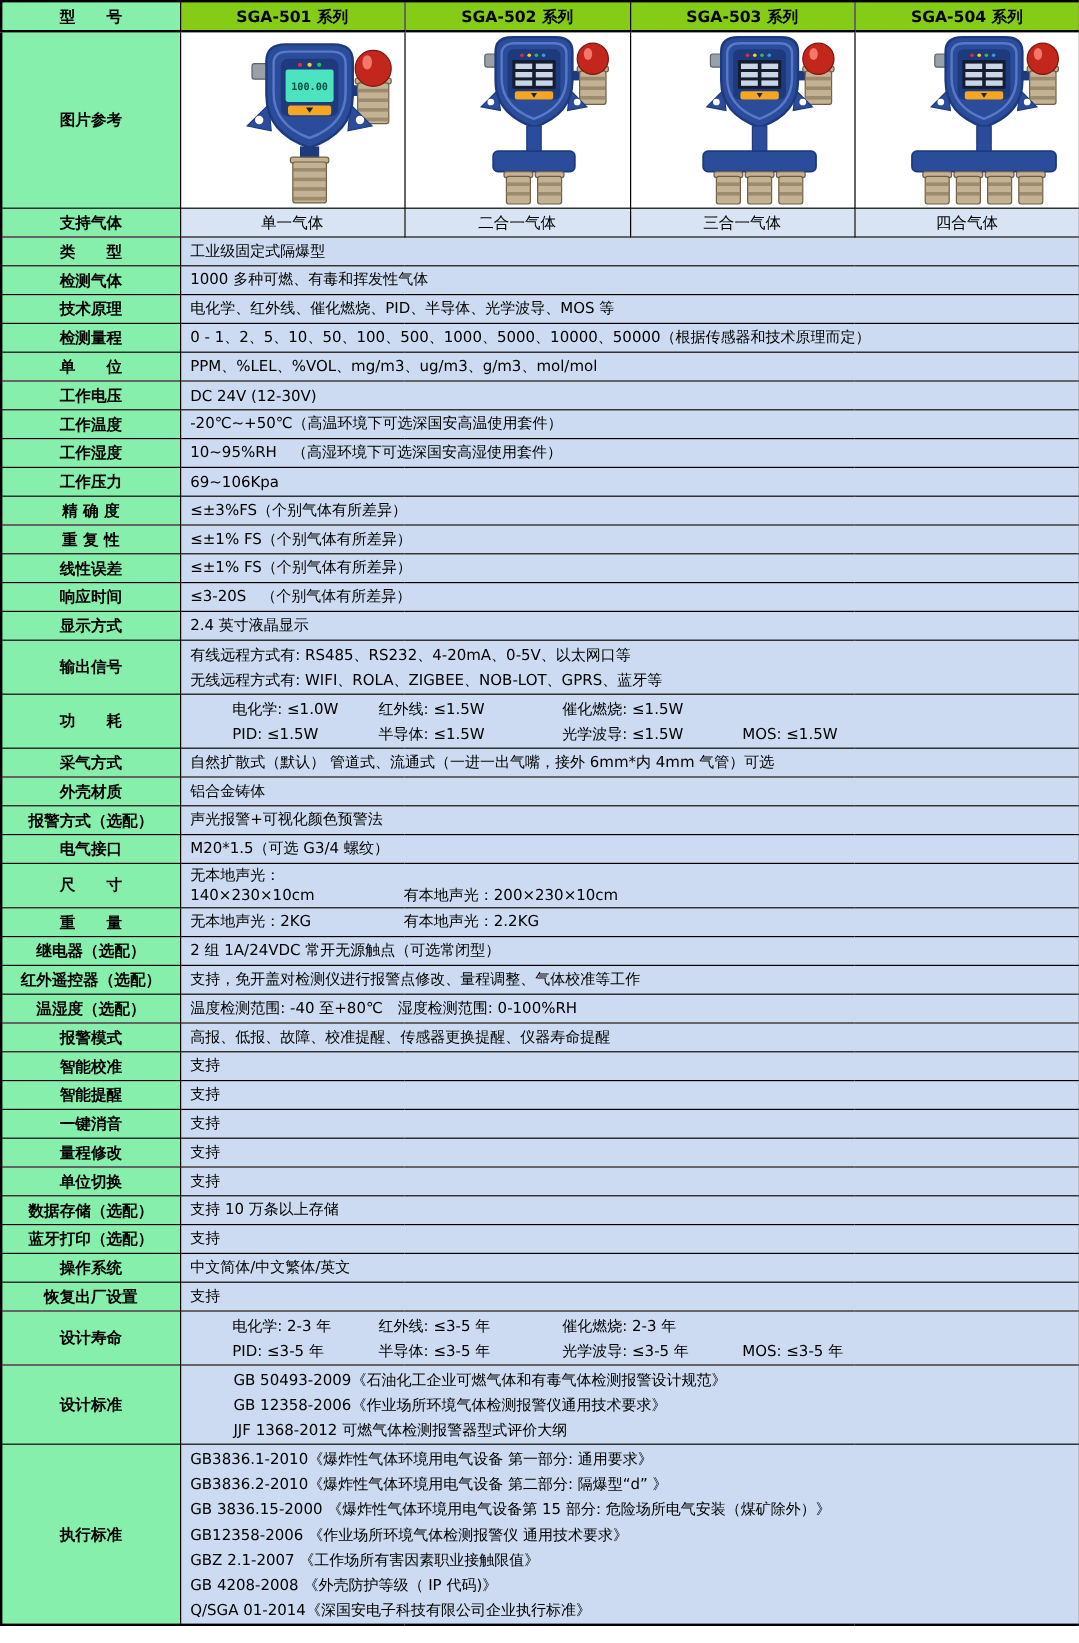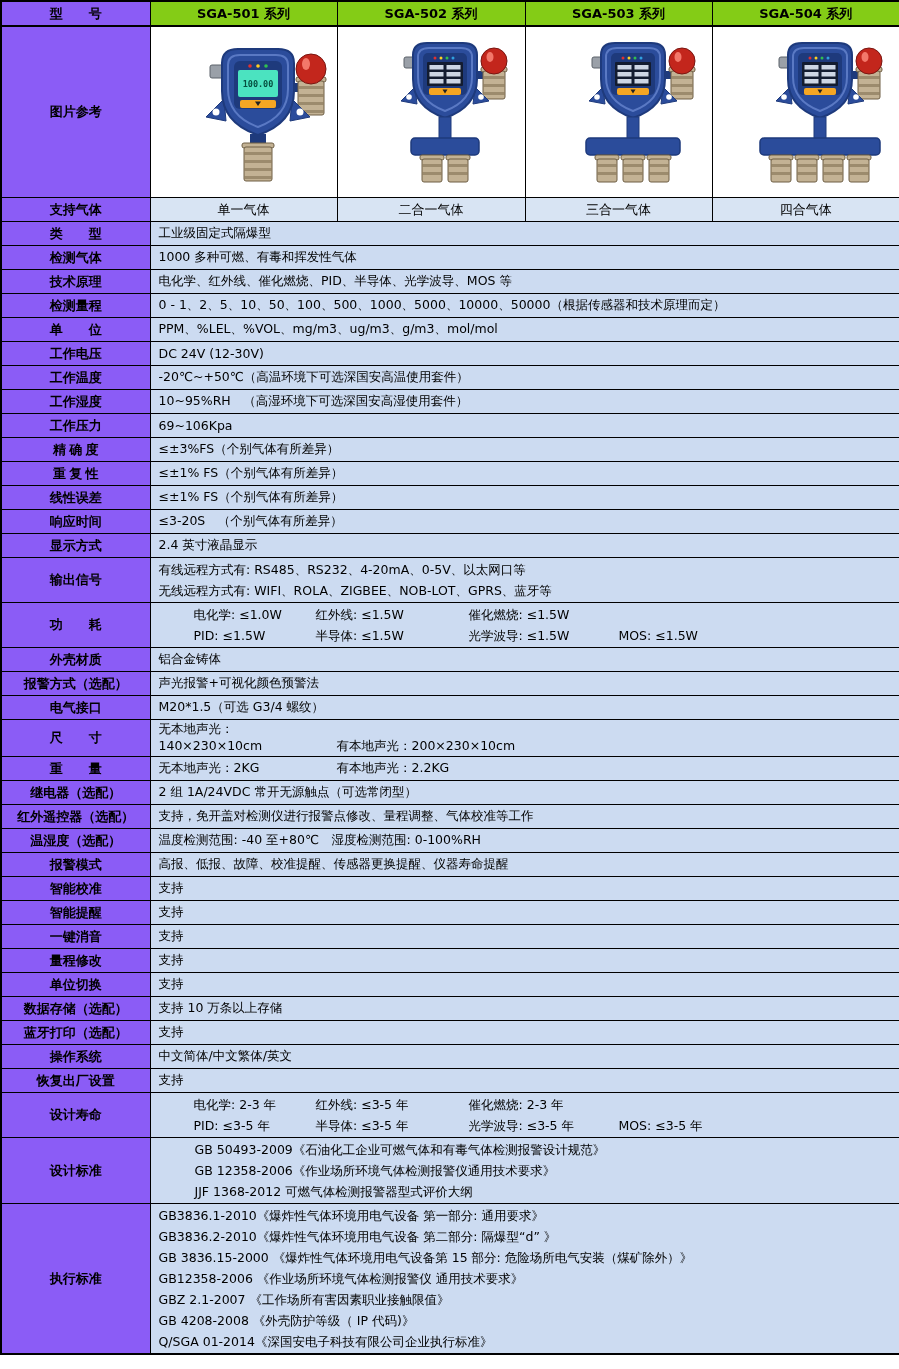--- a/index.html
+++ b/index.html
@@ -1,29 +1,29 @@
 <!DOCTYPE html>
 <html><head>
 <meta charset="utf-8">
 <style>
   html,body{margin:0;padding:0;background:#fff;}
   body{width:899px;font-family:"DejaVu Sans","Liberation Sans",sans-serif;color:#000;}
   table{border-collapse:collapse;width:899px;table-layout:fixed;border:2px solid #000;}
   td{border:1px solid #000;overflow:hidden;}
-  .lbl{background:#8b5cf6;text-align:center;font-weight:bold;font-size:13px;white-space:pre;padding:1px 2px;height:21px;font-family:Liberation Serif, serif;}
+  .lbl{background:#86efac;text-align:center;font-weight:bold;font-size:13px;white-space:pre;padding:1px 2px;height:21px;}
   .hdr{background:#84cc16;text-align:center;font-weight:bold;font-size:13px;height:20px;}
   .gas{background:#D8E4F3;text-align:center;font-size:13px;height:20px;margin-top:24px;}
   .val{background:#CCDBF1;font-size:12.5px;padding:1px 8px;height:21px;}
   .val .line{line-height:21px;white-space:pre;}
   .cols{display:flex;margin-left:35px;}
   .c1{width:122px;}.c2{width:153px;}.c3{width:150px;}.c4{flex:1;}
   .p1{width:178px;display:inline-block;}
   .imgcell{background:#fff;padding:0;height:146px;text-align:center;vertical-align:middle;}
   .hdrrow td{border-bottom:2px solid #000;}
-  .device{width:224px;height:146px;margin:12px auto;}
+  .device{width:224px;height:146px;margin:0 auto;}
 </style>
 </head>
 <body>
 
 <table>
 <colgroup>
       <col style="width:149px">
       <col style="width:187px">
       <col style="width:188px">
       <col style="width:187px">
@@ -294,20 +294,24 @@
 
 <tr>
         <td class="lbl">功　　耗</td>
   <td class="val" colspan="4" style="height:auto;">
     <div class="line cols"><span class="c1">电化学: ≤1.0W</span><span class="c2">红外线: ≤1.5W</span><span class="c3">催化燃烧: ≤1.5W</span><span class="c4"></span></div>
     <div class="line cols"><span class="c1">PID: ≤1.5W</span><span class="c2">半导体: ≤1.5W</span><span class="c3">光学波导: ≤1.5W</span><span class="c4">MOS: ≤1.5W</span></div>
   </td>
       </tr>
 
 <tr>
+        <td class="lbl">采气方式</td>
+        <td class="val" colspan="4">自然扩散式（默认） 管道式、流通式（一进一出气嘴，接外 6mm*内 4mm 气管）可选</td>
+      </tr>
+<tr>
         <td class="lbl">外壳材质</td>
         <td class="val" colspan="4">铝合金铸体</td>
       </tr>
 <tr>
         <td class="lbl">报警方式（选配）</td>
         <td class="val" colspan="4">声光报警+可视化颜色预警法</td>
       </tr>
 <tr>
         <td class="lbl">电气接口</td>
         <td class="val" colspan="4">M20*1.5（可选 G3/4 螺纹）</td>

